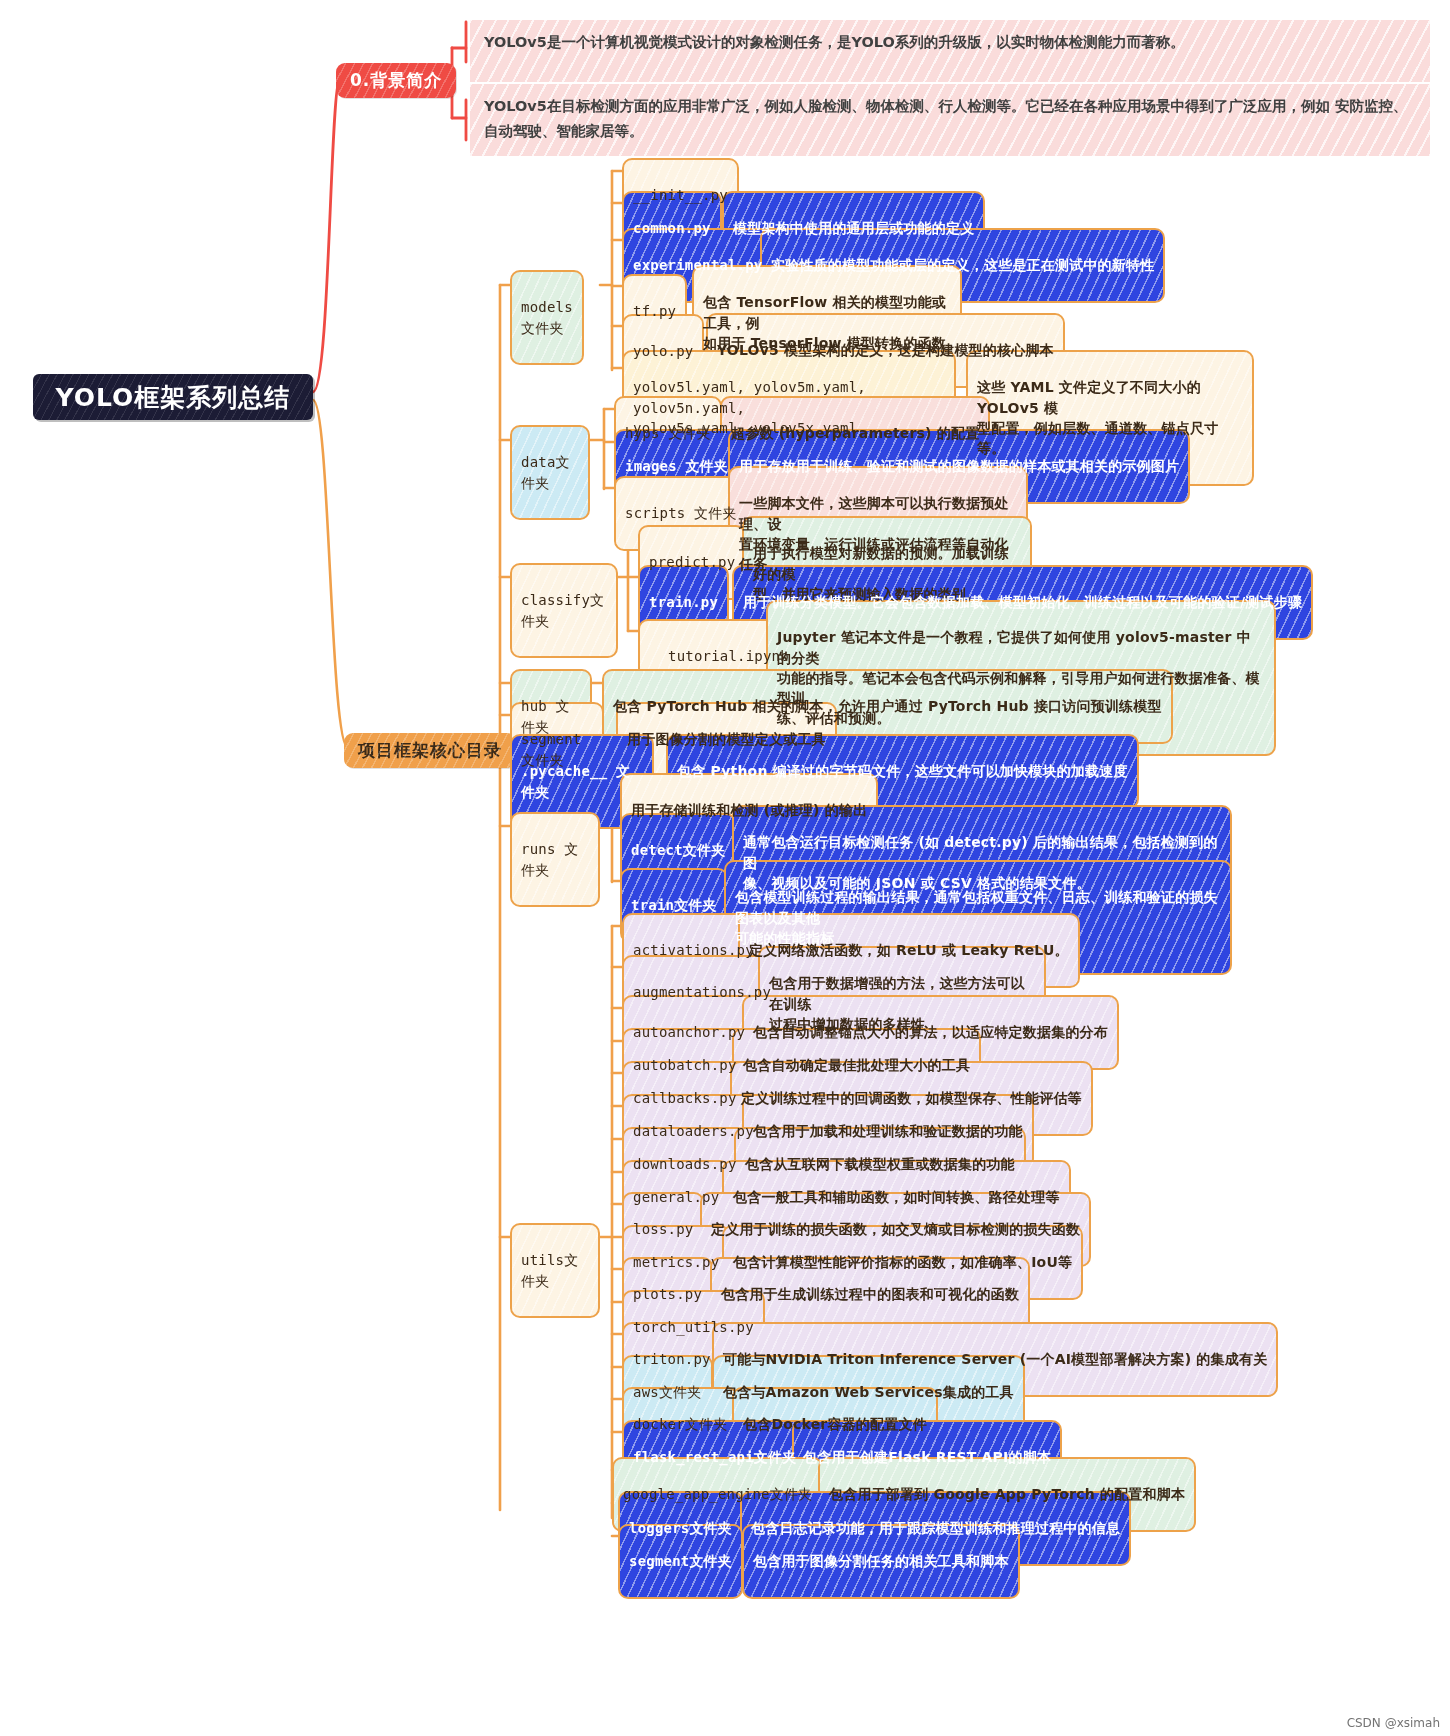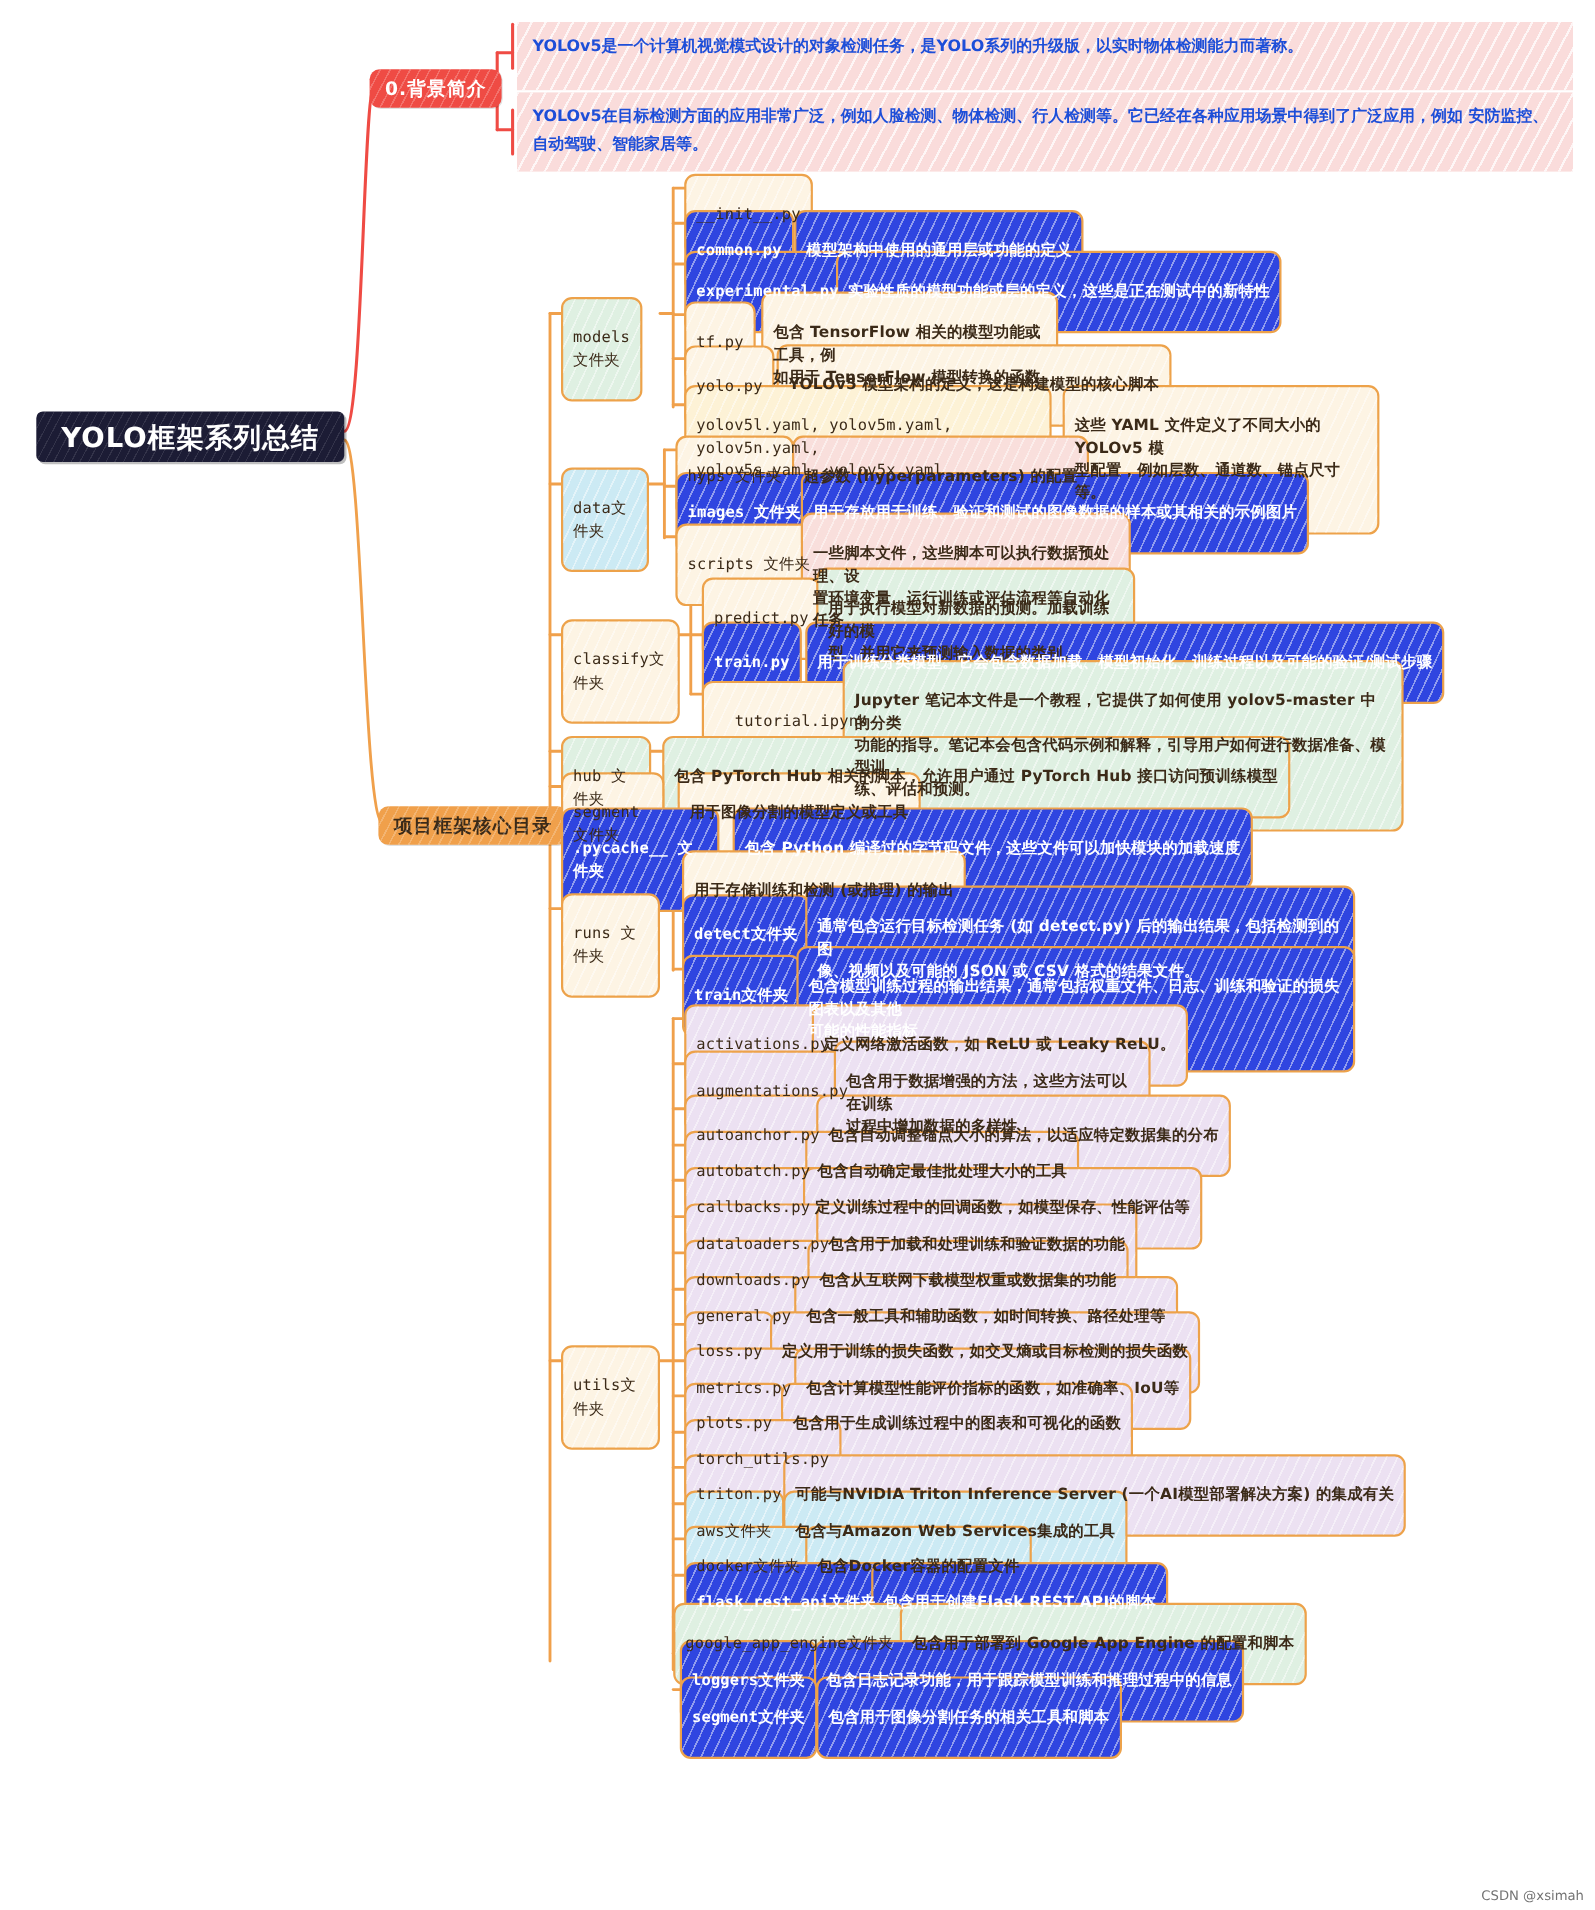--- a/index.html
+++ b/index.html
@@ -92,21 +92,21 @@
   .chip-orange{ background:#f0a04b; color:#3b2a18; }
 
   
   .intro {
     position:absolute;
     background:#fadcdb;
     border:none;
     padding:10px 14px;
     font-size:14.5px;
     line-height:1.7;
-    color:#1d4ed8;
+    color:#404040;
     font-weight:bold;
   }
   .intro::after{
     content:"";
     position:absolute; inset:0;
     background:repeating-linear-gradient(118deg, rgba(255,255,255,0.75) 0px, rgba(255,255,255,0.75) 2px, rgba(255,255,255,0) 2px, rgba(255,255,255,0) 11px);
     pointer-events:none;
   }
   .intro .txt { position:relative; z-index:2; }
 
@@ -512,21 +512,21 @@
     <span class="txt">flask_rest_api文件夹</span>
   </div>
   <div class="node p-blue hatch" style="left:792px; top:1420px;">
     <span class="txt">包含用于创建Flask REST API的脚本</span>
   </div>
 
   <div class="node p-mint hatch mono" style="left:612px; top:1457px;">
     <span class="txt">google_app_engine文件夹</span>
   </div>
   <div class="node p-mint hatch bold" style="left:818px; top:1457px;">
-    <span class="txt">包含用于部署到 Google App Engine 的配置和脚本</span>
+    <span class="txt">包含用于部署到 Google App PyTorch 的配置和脚本</span>
   </div>
 
   <div class="node p-blue hatch mono" style="left:618px; top:1491px;">
     <span class="txt">loggers文件夹</span>
   </div>
   <div class="node p-blue hatch" style="left:740px; top:1491px;">
     <span class="txt">包含日志记录功能，用于跟踪模型训练和推理过程中的信息</span>
   </div>
 
   <div class="node p-blue hatch mono" style="left:618px; top:1524px;">

